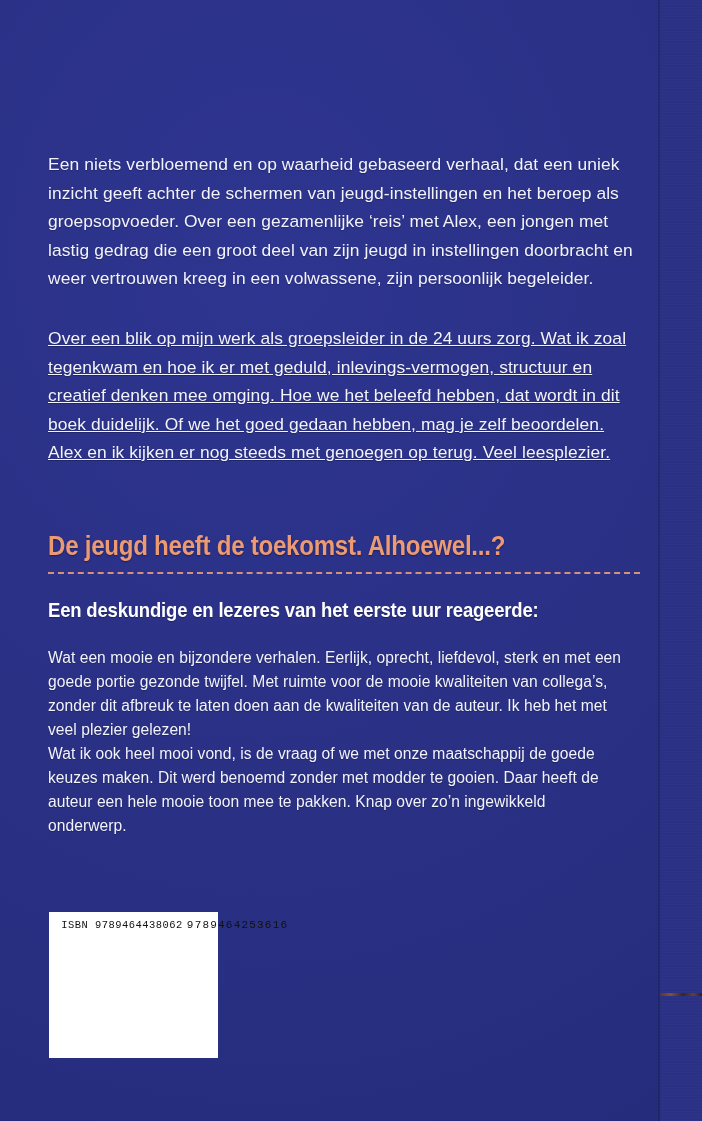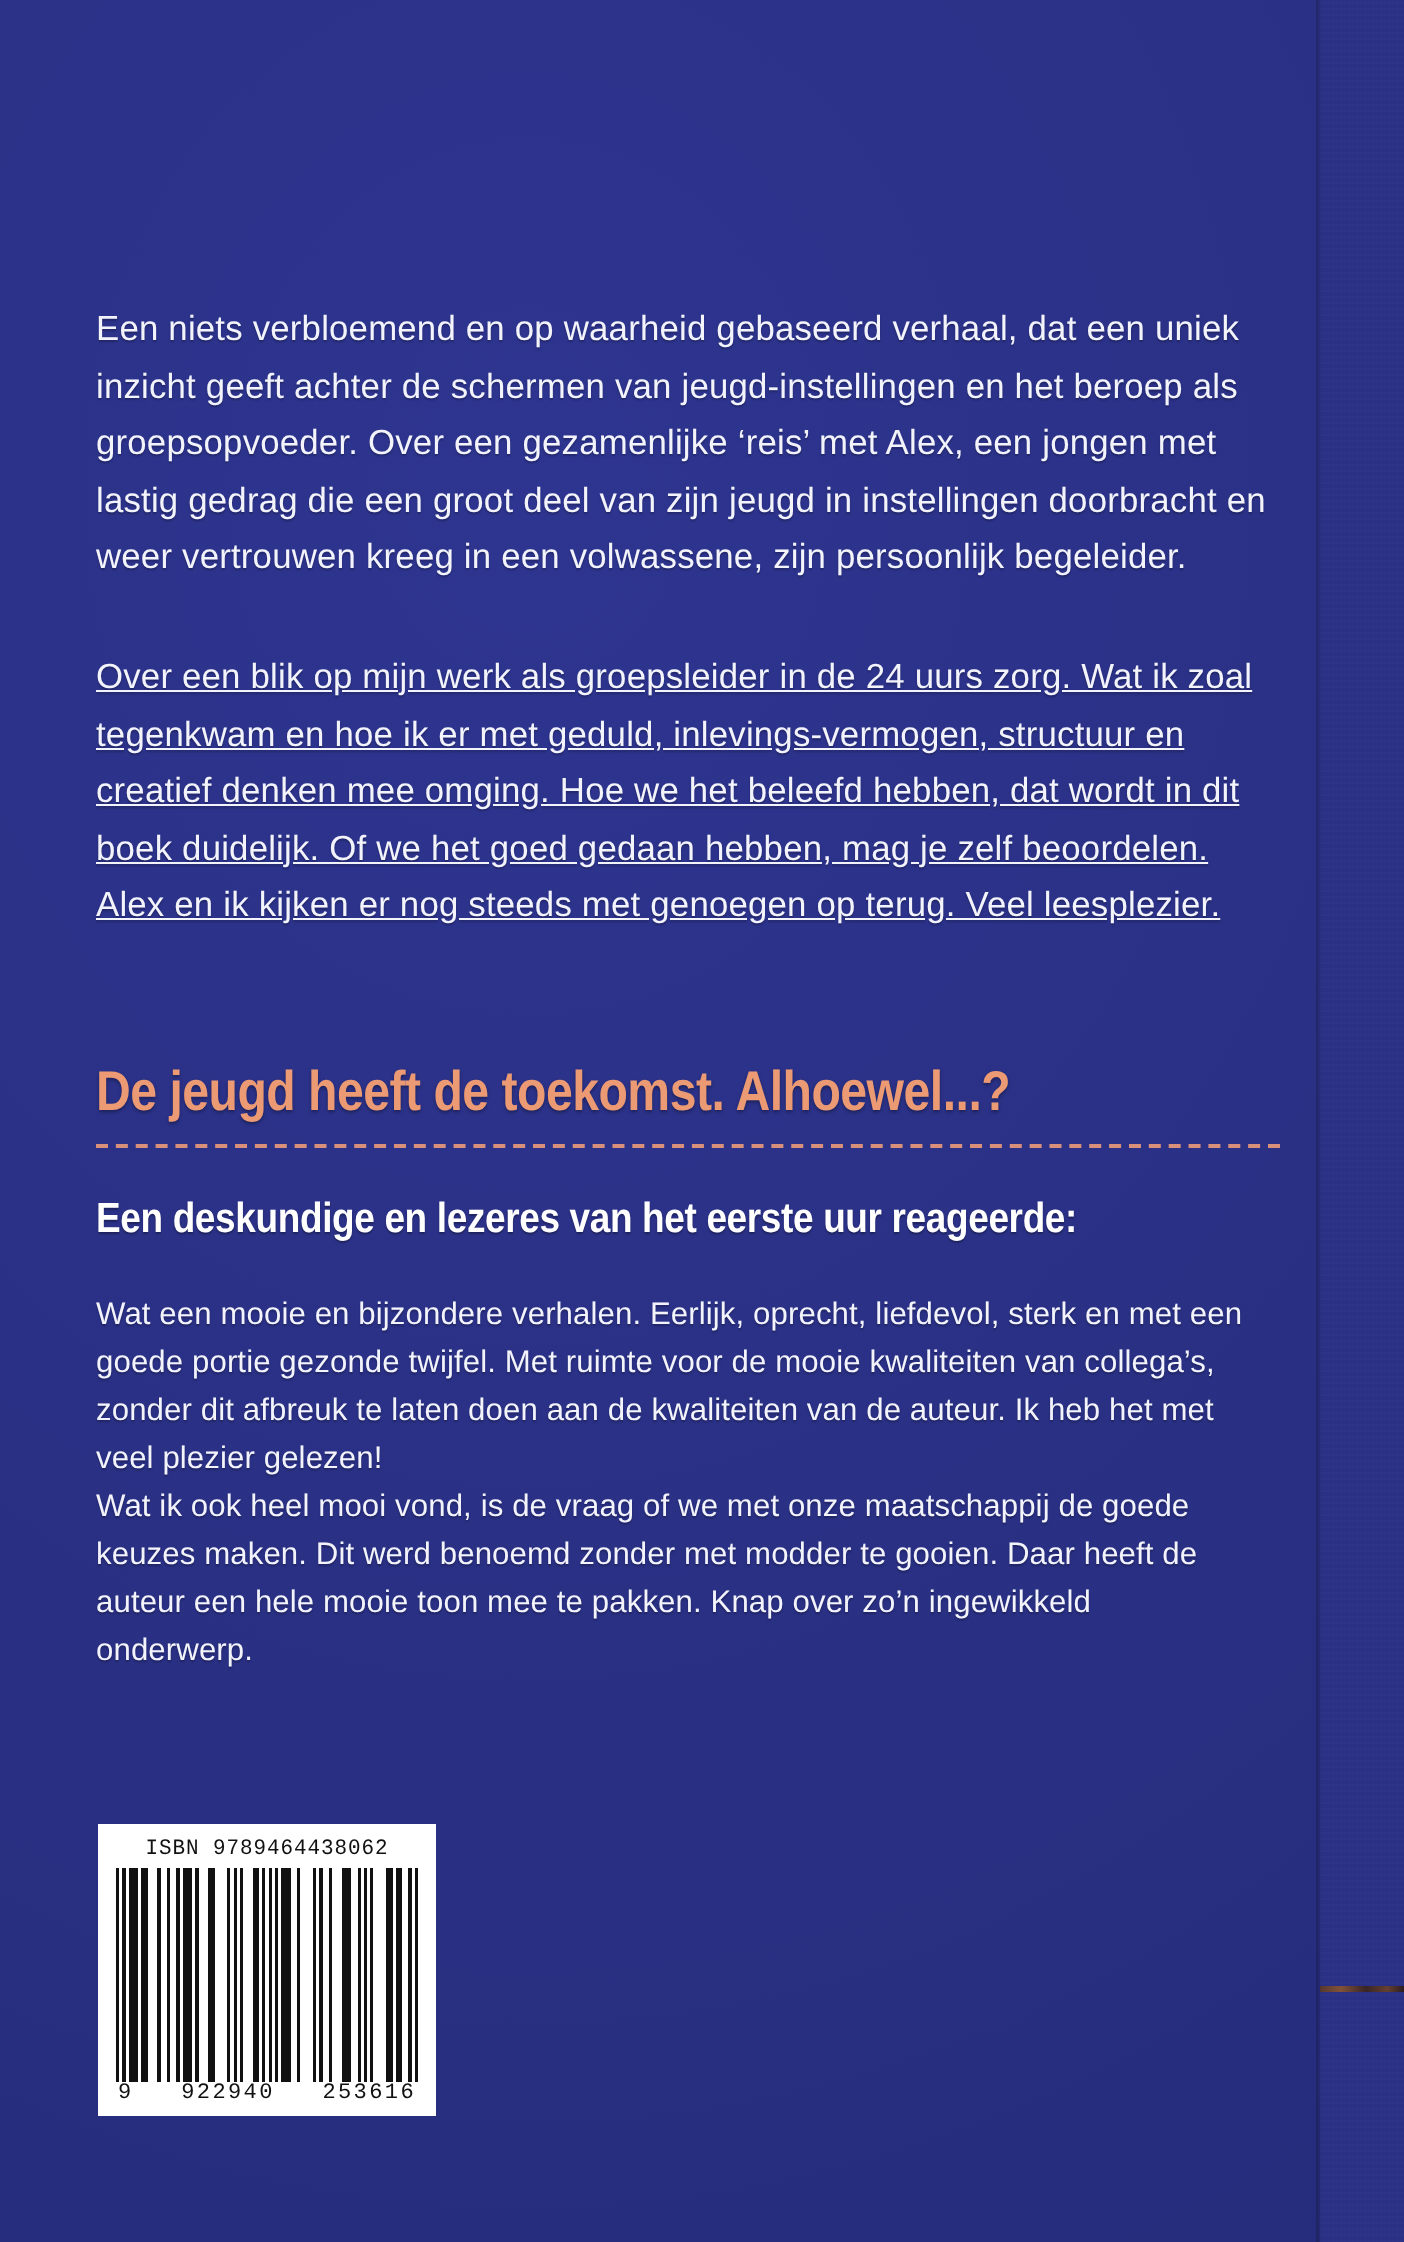--- a/index.html
+++ b/index.html
@@ -155,21 +155,21 @@
   .barcode-box {
     position: absolute;
     left: 49px;
     top: 912px;
     width: 169px;
     height: 146px;
     background: #ffffff;
     box-sizing: border-box;
     padding: 7px 9px 4px 9px;
     display: flex;
-    flex-direction: column;
+    flex-direction: row;
   }
   .barcode-isbn {
     font-family: "Liberation Mono", "DejaVu Sans Mono", monospace;
     font-size: 11px;
     color: #111;
     text-align: center;
     letter-spacing: .5px;
     line-height: 13px;
     white-space: nowrap;
     transform: scaleX(.95);
@@ -222,18 +222,18 @@
 
     <p class="review review-1">Wat een mooie en bijzondere verhalen. Eerlijk, oprecht, liefdevol, sterk en met een goede portie gezonde twijfel. Met ruimte voor de mooie kwaliteiten van collega’s, zonder dit afbreuk te laten doen aan de kwaliteiten van de auteur. Ik heb het met veel plezier gelezen!</p>
 
   </div>
 
   <div class="barcode-box">
     <div class="barcode-isbn">ISBN 9789464438062</div>
     <div class="bars" id="bars" style="background-image: linear-gradient(90deg, rgb(17, 17, 17) 0%, rgb(17, 17, 17) 1.0526%, rgb(255, 255, 255) 1.0526%, rgb(255, 255, 255) 2.1053%, rgb(17, 17, 17) 2.1053%, rgb(17, 17, 17) 3.1579%, rgb(255, 255, 255) 3.1579%, rgb(255, 255, 255) 4.2105%, rgb(17, 17, 17) 4.2105%, rgb(17, 17, 17) 5.2632%, rgb(17, 17, 17) 5.2632%, rgb(17, 17, 17) 6.3158%, rgb(17, 17, 17) 6.3158%, rgb(17, 17, 17) 7.3684%, rgb(255, 255, 255) 7.3684%, rgb(255, 255, 255) 8.4211%, rgb(17, 17, 17) 8.4211%, rgb(17, 17, 17) 9.4737%, rgb(17, 17, 17) 9.4737%, rgb(17, 17, 17) 10.5263%, rgb(255, 255, 255) 10.5263%, rgb(255, 255, 255) 11.5789%, rgb(255, 255, 255) 11.5789%, rgb(255, 255, 255) 12.6316%, rgb(255, 255, 255) 12.6316%, rgb(255, 255, 255) 13.6842%, rgb(17, 17, 17) 13.6842%, rgb(17, 17, 17) 14.7368%, rgb(255, 255, 255) 14.7368%, rgb(255, 255, 255) 15.7895%, rgb(255, 255, 255) 15.7895%, rgb(255, 255, 255) 16.8421%, rgb(17, 17, 17) 16.8421%, rgb(17, 17, 17) 17.8947%, rgb(255, 255, 255) 17.8947%, rgb(255, 255, 255) 18.9474%, rgb(255, 255, 255) 18.9474%, rgb(255, 255, 255) 20%, rgb(17, 17, 17) 20%, rgb(17, 17, 17) 21.0526%, rgb(255, 255, 255) 21.0526%, rgb(255, 255, 255) 22.1053%, rgb(17, 17, 17) 22.1053%, rgb(17, 17, 17) 23.1579%, rgb(17, 17, 17) 23.1579%, rgb(17, 17, 17) 24.2105%, rgb(17, 17, 17) 24.2105%, rgb(17, 17, 17) 25.2632%, rgb(255, 255, 255) 25.2632%, rgb(255, 255, 255) 26.3158%, rgb(17, 17, 17) 26.3158%, rgb(17, 17, 17) 27.3684%, rgb(255, 255, 255) 27.3684%, rgb(255, 255, 255) 28.4211%, rgb(255, 255, 255) 28.4211%, rgb(255, 255, 255) 29.4737%, rgb(255, 255, 255) 29.4737%, rgb(255, 255, 255) 30.5263%, rgb(17, 17, 17) 30.5263%, rgb(17, 17, 17) 31.5789%, rgb(17, 17, 17) 31.5789%, rgb(17, 17, 17) 32.6316%, rgb(255, 255, 255) 32.6316%, rgb(255, 255, 255) 33.6842%, rgb(255, 255, 255) 33.6842%, rgb(255, 255, 255) 34.7368%, rgb(255, 255, 255) 34.7368%, rgb(255, 255, 255) 35.7895%, rgb(255, 255, 255) 35.7895%, rgb(255, 255, 255) 36.8421%, rgb(17, 17, 17) 36.8421%, rgb(17, 17, 17) 37.8947%, rgb(255, 255, 255) 37.8947%, rgb(255, 255, 255) 38.9474%, rgb(17, 17, 17) 38.9474%, rgb(17, 17, 17) 40%, rgb(255, 255, 255) 40%, rgb(255, 255, 255) 41.0526%, rgb(17, 17, 17) 41.0526%, rgb(17, 17, 17) 42.1053%, rgb(255, 255, 255) 42.1053%, rgb(255, 255, 255) 43.1579%, rgb(255, 255, 255) 43.1579%, rgb(255, 255, 255) 44.2105%, rgb(255, 255, 255) 44.2105%, rgb(255, 255, 255) 45.2632%, rgb(17, 17, 17) 45.2632%, rgb(17, 17, 17) 46.3158%, rgb(17, 17, 17) 46.3158%, rgb(17, 17, 17) 47.3684%, rgb(255, 255, 255) 47.3684%, rgb(255, 255, 255) 48.4211%, rgb(17, 17, 17) 48.4211%, rgb(17, 17, 17) 49.4737%, rgb(255, 255, 255) 49.4737%, rgb(255, 255, 255) 50.5263%, rgb(17, 17, 17) 50.5263%, rgb(17, 17, 17) 51.5789%, rgb(255, 255, 255) 51.5789%, rgb(255, 255, 255) 52.6316%, rgb(17, 17, 17) 52.6316%, rgb(17, 17, 17) 53.6842%, rgb(255, 255, 255) 53.6842%, rgb(255, 255, 255) 54.7368%, rgb(17, 17, 17) 54.7368%, rgb(17, 17, 17) 55.7895%, rgb(17, 17, 17) 55.7895%, rgb(17, 17, 17) 56.8421%, rgb(17, 17, 17) 56.8421%, rgb(17, 17, 17) 57.8947%, rgb(255, 255, 255) 57.8947%, rgb(255, 255, 255) 58.9474%, rgb(255, 255, 255) 58.9474%, rgb(255, 255, 255) 60%, rgb(17, 17, 17) 60%, rgb(17, 17, 17) 61.0526%, rgb(255, 255, 255) 61.0526%, rgb(255, 255, 255) 62.1053%, rgb(255, 255, 255) 62.1053%, rgb(255, 255, 255) 63.1579%, rgb(255, 255, 255) 63.1579%, rgb(255, 255, 255) 64.2105%, rgb(255, 255, 255) 64.2105%, rgb(255, 255, 255) 65.2632%, rgb(17, 17, 17) 65.2632%, rgb(17, 17, 17) 66.3158%, rgb(255, 255, 255) 66.3158%, rgb(255, 255, 255) 67.3684%, rgb(17, 17, 17) 67.3684%, rgb(17, 17, 17) 68.4211%, rgb(255, 255, 255) 68.4211%, rgb(255, 255, 255) 69.4737%, rgb(255, 255, 255) 69.4737%, rgb(255, 255, 255) 70.5263%, rgb(17, 17, 17) 70.5263%, rgb(17, 17, 17) 71.5789%, rgb(255, 255, 255) 71.5789%, rgb(255, 255, 255) 72.6316%, rgb(255, 255, 255) 72.6316%, rgb(255, 255, 255) 73.6842%, rgb(255, 255, 255) 73.6842%, rgb(255, 255, 255) 74.7368%, rgb(17, 17, 17) 74.7368%, rgb(17, 17, 17) 75.7895%, rgb(17, 17, 17) 75.7895%, rgb(17, 17, 17) 76.8421%, rgb(17, 17, 17) 76.8421%, rgb(17, 17, 17) 77.8947%, rgb(255, 255, 255) 77.8947%, rgb(255, 255, 255) 78.9474%, rgb(255, 255, 255) 78.9474%, rgb(255, 255, 255) 80%, rgb(17, 17, 17) 80%, rgb(17, 17, 17) 81.0526%, rgb(255, 255, 255) 81.0526%, rgb(255, 255, 255) 82.1053%, rgb(17, 17, 17) 82.1053%, rgb(17, 17, 17) 83.1579%, rgb(255, 255, 255) 83.1579%, rgb(255, 255, 255) 84.2105%, rgb(17, 17, 17) 84.2105%, rgb(17, 17, 17) 85.2632%, rgb(255, 255, 255) 85.2632%, rgb(255, 255, 255) 86.3158%, rgb(255, 255, 255) 86.3158%, rgb(255, 255, 255) 87.3684%, rgb(255, 255, 255) 87.3684%, rgb(255, 255, 255) 88.4211%, rgb(255, 255, 255) 88.4211%, rgb(255, 255, 255) 89.4737%, rgb(17, 17, 17) 89.4737%, rgb(17, 17, 17) 90.5263%, rgb(17, 17, 17) 90.5263%, rgb(17, 17, 17) 91.5789%, rgb(255, 255, 255) 91.5789%, rgb(255, 255, 255) 92.6316%, rgb(17, 17, 17) 92.6316%, rgb(17, 17, 17) 93.6842%, rgb(17, 17, 17) 93.6842%, rgb(17, 17, 17) 94.7368%, rgb(255, 255, 255) 94.7368%, rgb(255, 255, 255) 95.7895%, rgb(255, 255, 255) 95.7895%, rgb(255, 255, 255) 96.8421%, rgb(17, 17, 17) 96.8421%, rgb(17, 17, 17) 97.8947%, rgb(255, 255, 255) 97.8947%, rgb(255, 255, 255) 98.9474%, rgb(17, 17, 17) 98.9474%, rgb(17, 17, 17) 100%);"></div>
     <div class="barcode-digits">
       <span>9</span>
-      <span>922940</span>
+      <span>789464</span>
       <span>253616</span>
     </div>
   </div>
 
 </div>
 
 </body></html>

